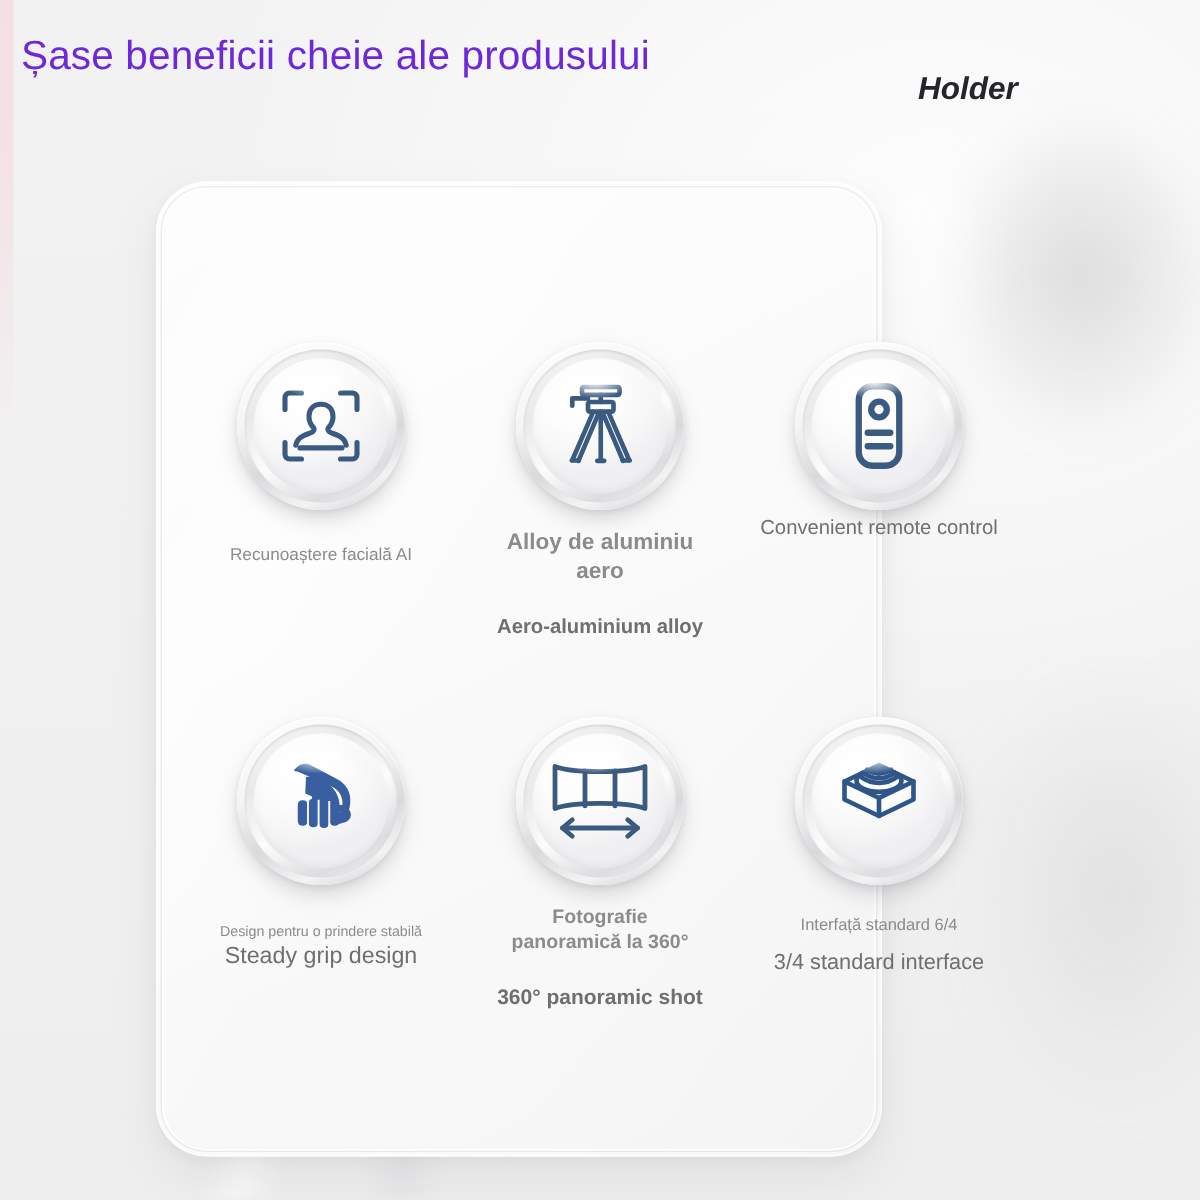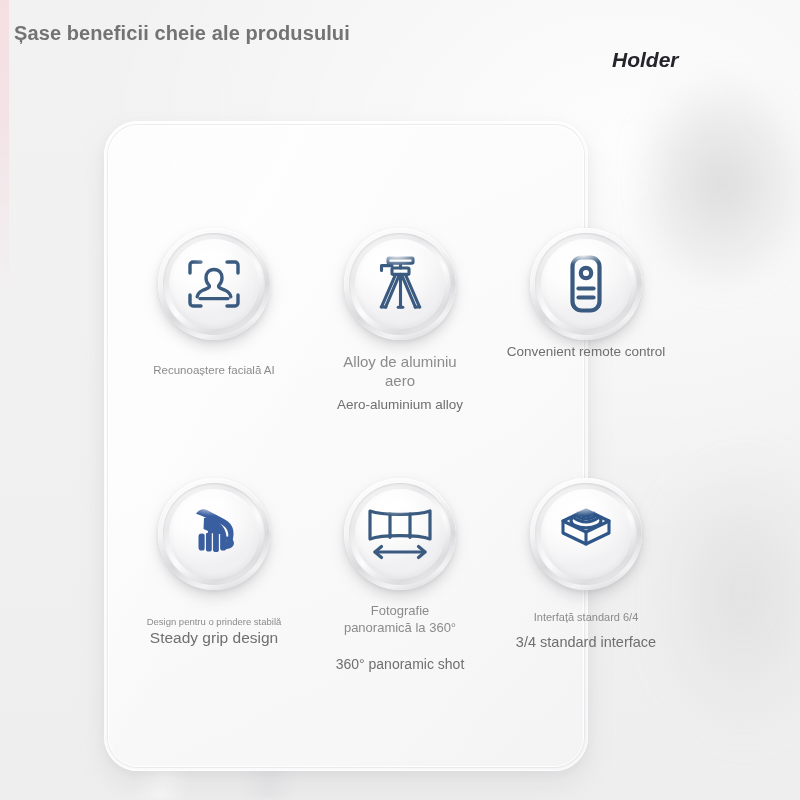--- a/index.html
+++ b/index.html
@@ -54,23 +54,23 @@
   }
 
   
   #header {
     position: absolute;
     left: 0; top: 0; width: 800px; height: 105px;
   }
   #page-title {
     position: absolute;
     left: 14px; top: 22px;
-    font-size: 20px;
-    font-weight: 700;
-    color: #737373;
+    font-size: 27px;
+    font-weight: 400;
+    color: #6d28d9;
     letter-spacing: 0.1px;
     white-space: nowrap;
   }
   #brand-label {
     position: absolute;
     left: 612px; top: 48px;
     font-size: 21px;
     font-style: italic;
     font-weight: 600;
     color: #24242a;
@@ -120,21 +120,21 @@
   #feature-grid {
     position: absolute;
     left: 0; top: 0; width: 592px; height: 650px;
   }
   .feature {
     position: absolute;
     width: 178px;
     text-align: center;
   }
   .feature.col0 { left: 21px; }
-  .feature.col1 { left: 207px; }
+  .feature.col1 { left: 207px; font-weight: bold; }
   .feature.col2 { left: 393px; }
   .feature.row0 { top: 107px; }
   .feature.row1 { top: 357px; }
 
   
   .btn-wrap {
     position: relative;
     width: 112px; height: 112px;
     margin: 0 auto;
   }
@@ -183,21 +183,21 @@
   }
   .label-en {
     color: #6f6f6f;
     line-height: 1.28;
     white-space: pre-line;
   }
   
   .f0 .label-ro { font-size: 11.5px; margin-top: 23px; }
 
   .f1 .label-ro { font-size: 15px; margin-top: 12px; }
-  .f1 .label-en { font-size: 13.5px; margin-top: 6px; }
+  .f1 .label-en { font-size: 13.5px; margin-top: 19px; }
 
   .f2 .label-ro { font-size: 13.5px; margin-top: 14px; }
   .f2 .label-en { font-size: 13.5px; margin-top: 3px; }
 
   .f3 .label-ro { font-size: 9.5px; margin-top: 26px; }
   .f3 .label-en { font-size: 15.5px; }
 
   .f4 .label-ro { font-size: 13px; margin-top: 13px; }
   .f4 .label-en { font-size: 14px; margin-top: 20px; }
 

